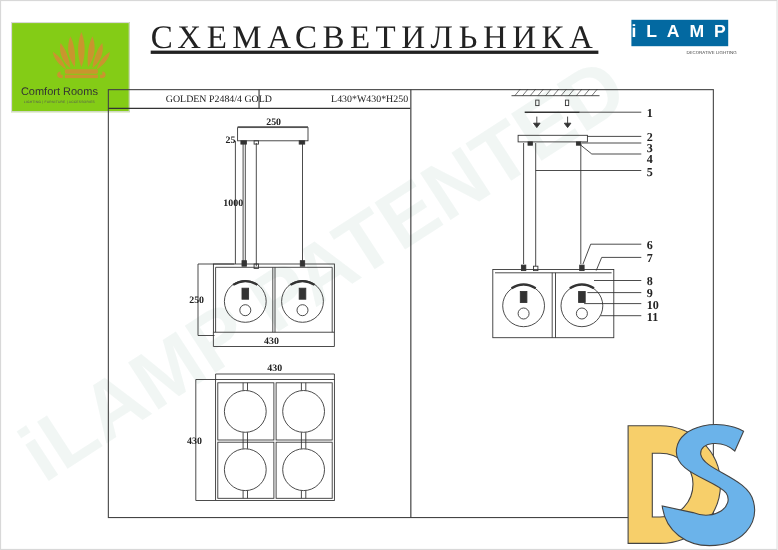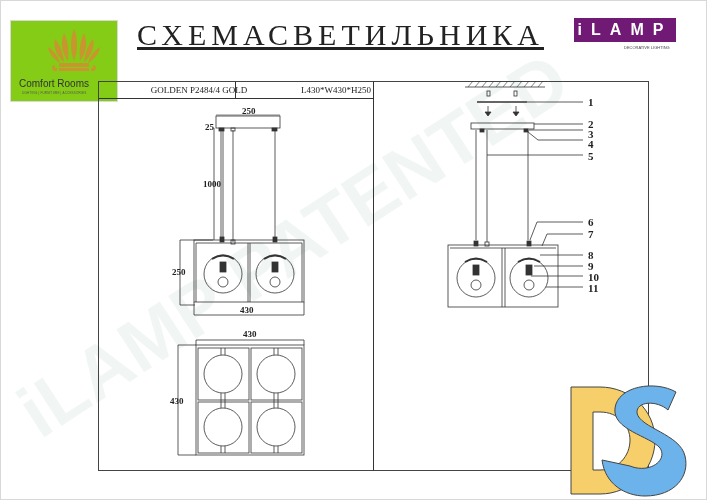--- a/index.html
+++ b/index.html
@@ -3,21 +3,21 @@
 <meta charset="utf-8">
 <style>
   html, body { margin:0; padding:0; }
   body { width:707px; height:500px; background:#ffffff; position:relative; overflow:hidden;
          font-family: "Liberation Serif", serif; }
   .page-border { position:absolute; left:0; top:0; width:705px; height:498px; border:1px solid #d8d8d8; }
   .logo-box { position:absolute; left:10px; top:20px; width:86px; height:80px; border:1px solid #d9d9d9; background:#84cc16;padding-left:20px; }
   .logo-text { position:absolute; left:0; width:86px; top:57px; text-align:center; font-family:"Liberation Sans",sans-serif; font-size:10px; color:#333; }
   .logo-sub { position:absolute; left:0; width:86px; top:70px; text-align:center; font-family:"Liberation Sans",sans-serif; font-size:3px; color:#555; letter-spacing:0.2px; }
   .title { position:absolute; left:137px; top:18px; font-size:30px; letter-spacing:5px; color:#222; font-family:"Liberation Serif",serif;text-decoration:underline; }
-  .ilamp { position:absolute; left:574px; top:18px; width:102px; height:24px; background:#701a75; color:#fff;
+  .ilamp { position:absolute; left:574px; top:18px; width:88px; height:24px; background:#0369a1; color:#fff;
            font-family:"Liberation Sans",sans-serif; font-size:16px; font-weight:bold; letter-spacing:9px; line-height:24px; text-align:center; }
   .ilamp-sub { position:absolute; left:624px; top:45px; font-family:"Liberation Sans",sans-serif; font-size:4px; color:#444; }
   .header-cell { position:absolute; top:82px; height:16px; font-size:9px; line-height:16px; text-align:center; color:#222; font-family:"Liberation Serif",serif;padding-left:32px; }
   svg.drawing { position:absolute; left:0; top:0; }
   .dim { font-family:"Liberation Serif",serif; font-size:9px; font-weight:bold; fill:#222; }
   .callout { font-family:"Liberation Serif",serif; font-size:11px; font-weight:bold; fill:#222; }
   .wm { font-family:"Liberation Sans",sans-serif; font-weight:bold; font-size:74px; fill:#e9f1ee; opacity:0.6; }
 </style>
 </head>
 <body>

